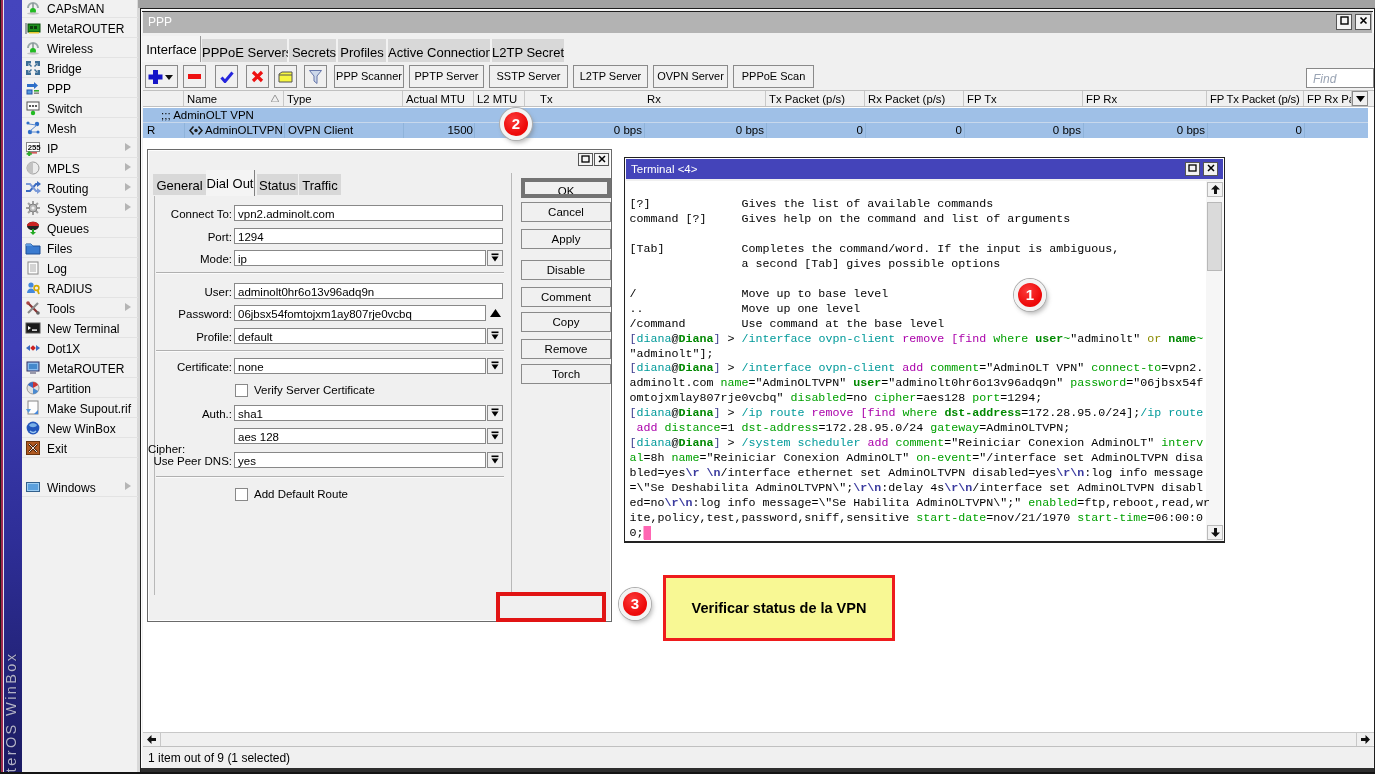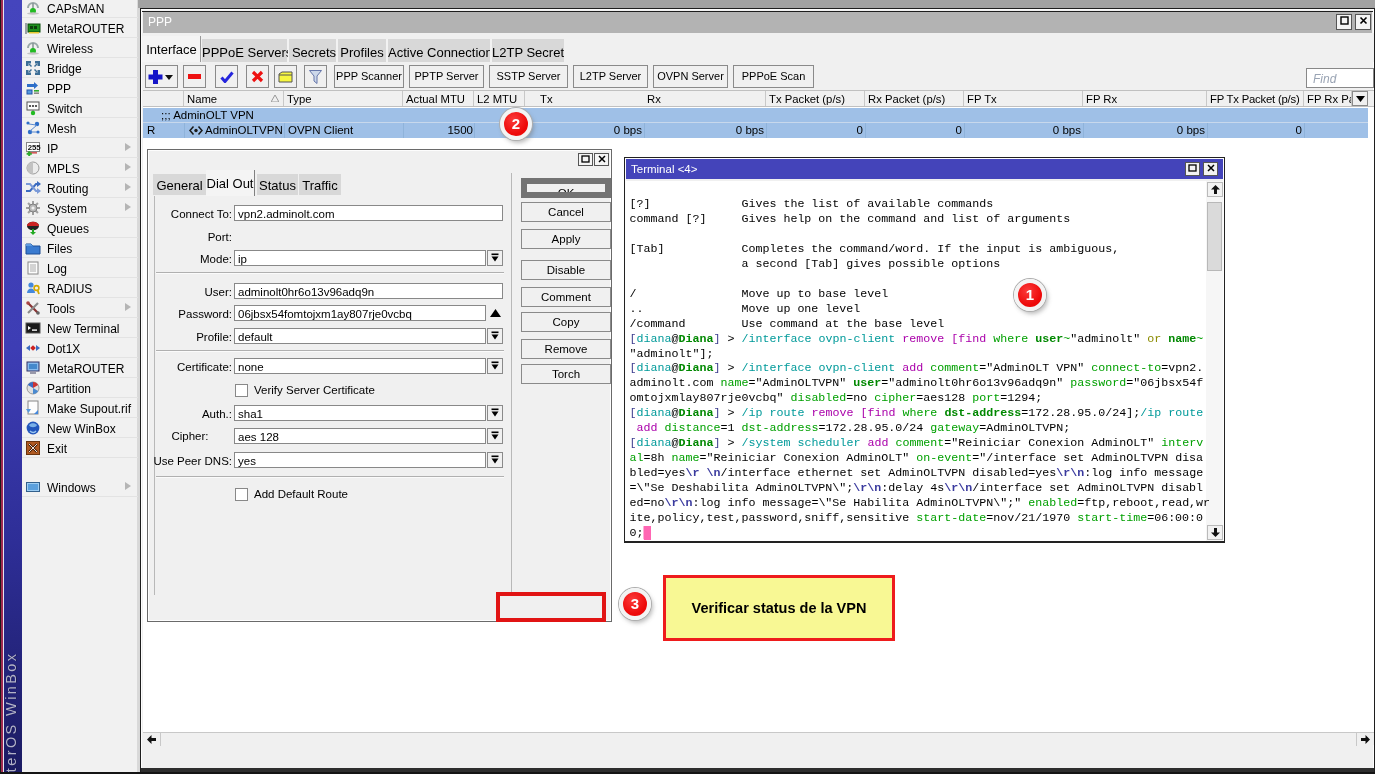--- a/index.html
+++ b/index.html
@@ -405,20 +405,23 @@
       <svg width="9" height="9" style="position:absolute;left:4px;top:2px">
           <path d="M0 4.5L4.5 0v3H9v3H4.5v3z" fill="#111"></path>
         </svg>
       <div class="abs" style="left:17px;top:0;width:1px;height:13px;background:#c8c8c8"></div>
       <svg width="9" height="9" style="position:absolute;right:4px;top:2px">
           <path d="M9 4.5L4.5 0v3H0v3h4.5v3z" fill="#111"></path>
         </svg>
       <div class="abs" style="right:17px;top:0;width:1px;height:13px;background:#c8c8c8"></div>
     </div>
 
+    <div class="abs" style="left:2px;top:737px;width:1231px;height:21px;border-top:1px solid #c0c0c0;background:#f0f0f0">
+      <span class="abs" style="left:5px;top:4px;font-size:12px">1 item out of 9 (1 selected)</span>
+    </div>
     <div class="abs" style="left:0;top:759px;width:1233px;height:4px;background:#2e2e2e"></div>
   </div>
 
   <div id="dlg" class="win" style="left:147px;top:149px;width:465px;height:473px;font-size:11.5px">
     <div class="tbtn" style="right:18px;top:3px;width:15px;height:13px"><svg width="9" height="8">
           <rect x="1" y="1" width="7" height="6" fill="none" stroke="#000" stroke-width="1.3"></rect>
         </svg></div>
     <div class="tbtn" style="right:2px;top:3px;width:15px;height:13px"><svg width="8" height="8">
           <path d="M1 1l6 6M7 1l-6 6" stroke="#000" stroke-width="1.5"></path>
         </svg></div>
@@ -430,20 +433,21 @@
     <div class="abs tab" style="left:5px;top:28px;width:53px;text-align:center">General</div>
     <div class="abs tab" style="left:58px;top:26px;width:48px;text-align:center">Dial Out</div>
     <div class="abs tab" style="left:109px;top:28px;width:41px;text-align:center">Status</div>
     <div class="abs tab" style="left:151px;top:28px;width:42px;text-align:center">Traffic</div>
     <div class="abs" style="left:6px;top:46px;width:1px;height:399px;background:#b8b8b8"></div>
     <div class="abs" style="left:363px;top:23px;width:1px;height:422px;background:#b8b8b8"></div>
 
     <div class="abs" style="left:0;top:58px;width:84px;text-align:right">Connect To:</div>
     <div class="inp" style="left:86px;top:55px;width:269px;height:16px">vpn2.adminolt.com</div>
     <div class="abs" style="left:0;top:81px;width:84px;text-align:right">Port:</div>
+    <div class="inp" style="left:86px;top:78px;width:269px;height:16px">1294</div>
     <div class="abs" style="left:0;top:103px;width:84px;text-align:right">Mode:</div>
     <div class="inp" style="left:86px;top:100px;width:252px;height:16px">ip</div>
     <div class="ddb" style="left:339px;top:100px;height:16px">
         <svg width="8" height="9">
           <rect x="0.5" y="0.5" width="7" height="1.6" fill="#000"></rect>
           <path d="M0.5 3.5h7L4 8.5z" fill="#000"></path>
         </svg>
       </div>
     <div class="sep" style="left:8px;top:122px;width:348px"></div>
     <div class="abs" style="left:0;top:136px;width:84px;text-align:right">User:</div>
@@ -473,41 +477,41 @@
     <div class="cb" style="left:87px;top:234px"></div>
     <div class="abs" style="left:106px;top:234px">Verify Server Certificate</div>
     <div class="abs" style="left:0;top:258px;width:84px;text-align:right">Auth.:</div>
     <div class="inp" style="left:86px;top:255px;width:252px;height:16px">sha1</div>
     <div class="ddb" style="left:339px;top:255px;height:16px">
         <svg width="8" height="9">
           <rect x="0.5" y="0.5" width="7" height="1.6" fill="#000"></rect>
           <path d="M0.5 3.5h7L4 8.5z" fill="#000"></path>
         </svg>
       </div>
-    <div class="abs" style="left:0;top:280px;width:84px;text-align:center">Cipher:</div>
+    <div class="abs" style="left:0;top:293px;width:84px;text-align:left">Cipher:</div>
     <div class="inp" style="left:86px;top:278px;width:252px;height:16px">aes 128</div>
     <div class="ddb" style="left:339px;top:278px;height:16px">
         <svg width="8" height="9">
           <rect x="0.5" y="0.5" width="7" height="1.6" fill="#000"></rect>
           <path d="M0.5 3.5h7L4 8.5z" fill="#000"></path>
         </svg>
       </div>
     <div class="abs" style="left:0;top:305px;width:84px;text-align:right">Use Peer DNS:</div>
     <div class="inp" style="left:86px;top:302px;width:252px;height:16px">yes</div>
     <div class="ddb" style="left:339px;top:302px;height:16px">
         <svg width="8" height="9">
           <rect x="0.5" y="0.5" width="7" height="1.6" fill="#000"></rect>
           <path d="M0.5 3.5h7L4 8.5z" fill="#000"></path>
         </svg>
       </div>
     <div class="sep" style="left:8px;top:326px;width:348px"></div>
     <div class="cb" style="left:87px;top:338px"></div>
     <div class="abs" style="left:106px;top:338px">Add Default Route</div>
 
-    <div class="btn" style="left:373px;top:28px;width:90px;height:20px;padding-top:3px;border:6px solid #737373">OK</div>
+    <div class="btn" style="left:373px;top:28px;width:90px;height:20px;padding-top:3px;border:4px solid #737373">OK</div>
     <div class="btn" style="left:373px;top:52px;width:90px;height:20px;padding-top:3px">Cancel</div>
     <div class="btn" style="left:373px;top:79px;width:90px;height:20px;padding-top:3px">Apply</div>
     <div class="btn" style="left:373px;top:110px;width:90px;height:20px;padding-top:3px">Disable</div>
     <div class="btn" style="left:373px;top:137px;width:90px;height:20px;padding-top:3px">Comment</div>
     <div class="btn" style="left:373px;top:162px;width:90px;height:20px;padding-top:3px">Copy</div>
     <div class="btn" style="left:373px;top:189px;width:90px;height:20px;padding-top:3px">Remove</div>
     <div class="btn" style="left:373px;top:214px;width:90px;height:20px;padding-top:3px">Torch</div>
 
   </div>
 

